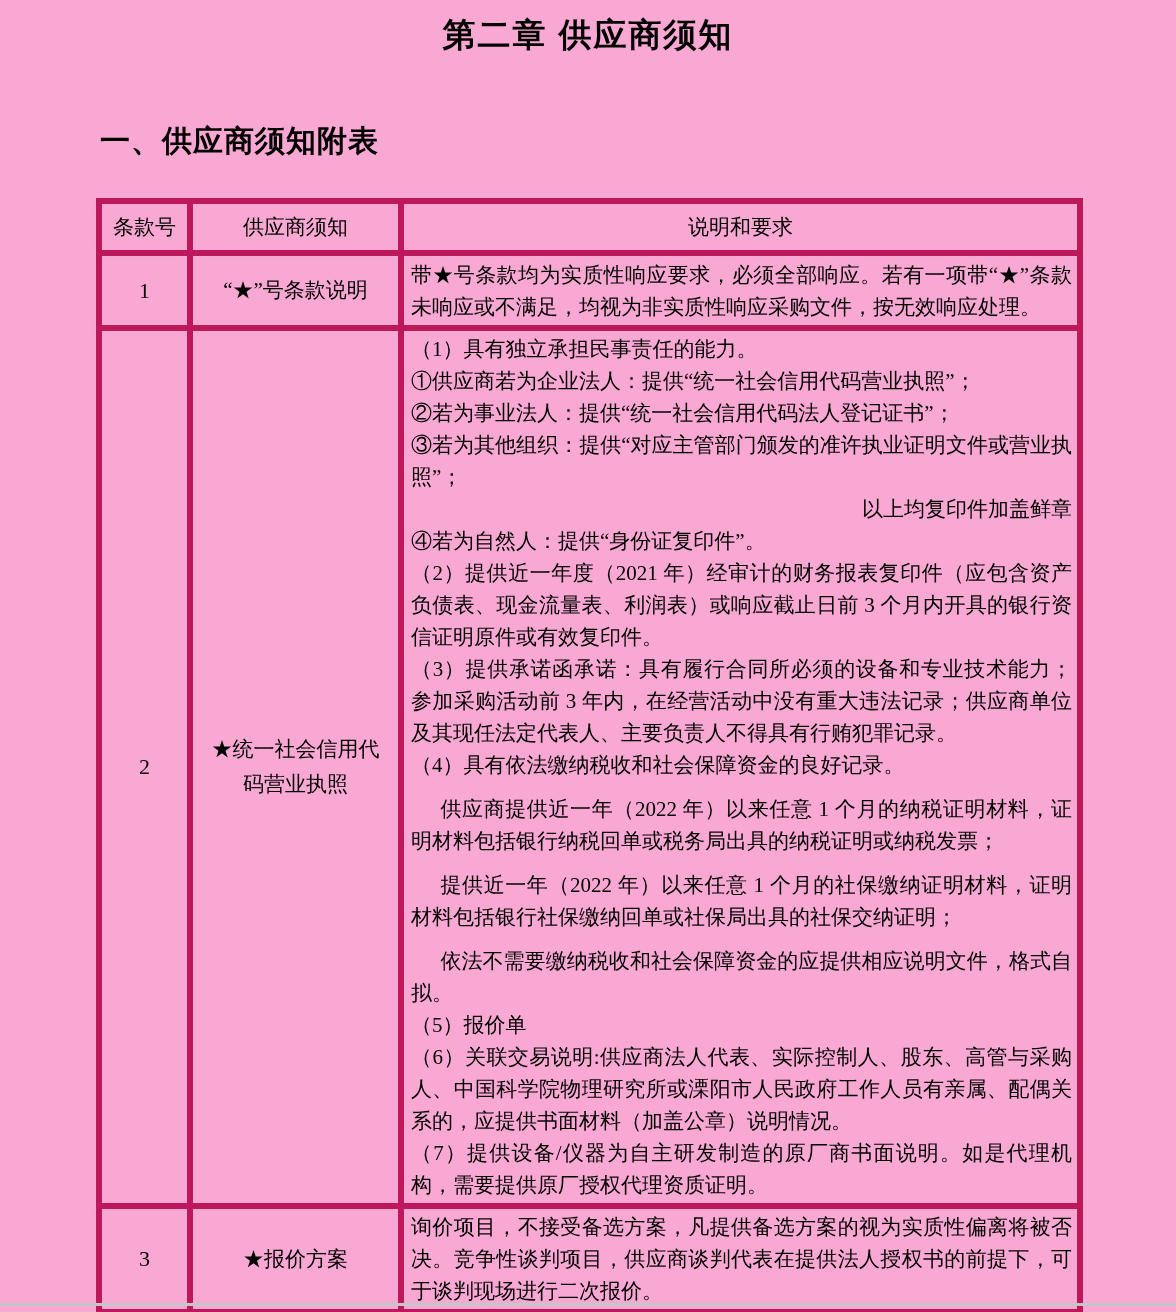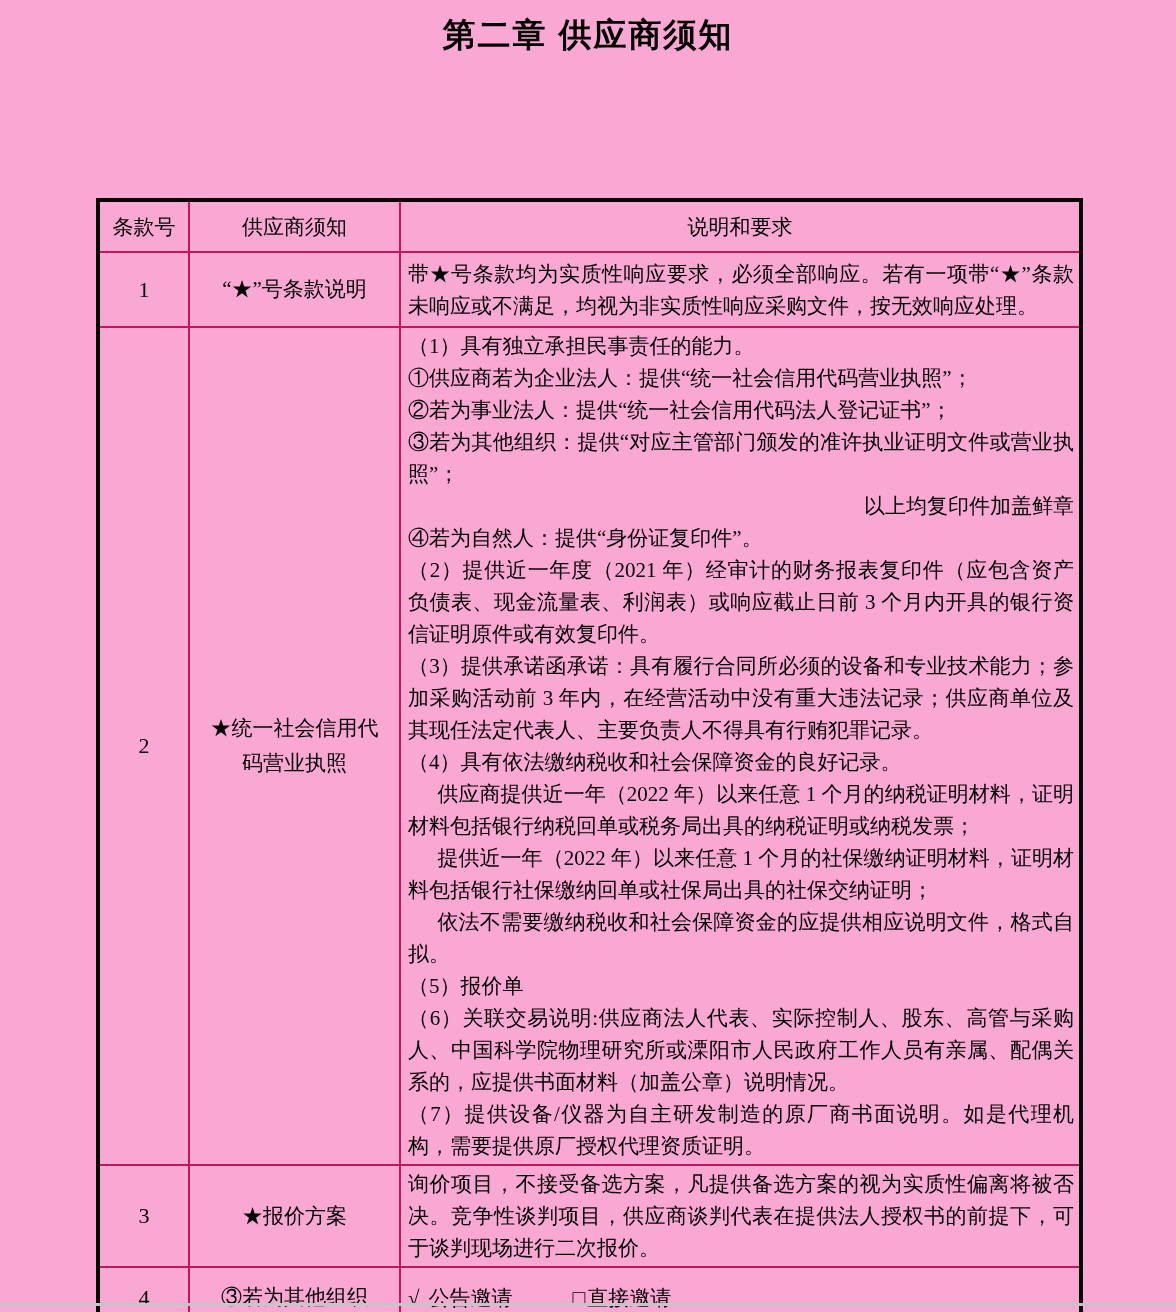--- a/index.html
+++ b/index.html
@@ -37,21 +37,21 @@
     top: 198px;
     left: 96px;
     width: 987px;
     border-collapse: collapse;
     table-layout: fixed;
     border: 4px solid #000;
   }
   .notice-table col.c1 { width: 91px; }
   .notice-table col.c2 { width: 211px; }
   .notice-table th, .notice-table td {
-    border: 2px solid #be185d;
+    border: 6px solid #be185d;
     vertical-align: middle;
     overflow: hidden;
   }
   .notice-table th {
     font-weight: normal;
     font-size: 21px;
     text-align: center;
   }
   tr.r-head { height: 52px; }
   tr.r1 { height: 75px; }
@@ -69,21 +69,21 @@
     padding: 12px 16px;
   }
   td.desc {
     font-size: 21px;
     line-height: 32px;
     text-align: justify;
     padding: 2px 5px 2px 7px;
   }
   td.desc p { margin: 0; }
   td.desc p.ind1 { text-indent: 0.75em; text-align: right; font-family: Liberation Serif, serif; }
-  td.desc p.ind2 { text-indent: 1.4em; }
+  td.desc p.ind2 { text-indent: 1.4em; margin-top: 12px; }
   .options {
     display: flex;
     align-items: center;
     gap: 60px;
     font-size: 21px;
   }
   .option { white-space: nowrap; }
   .option .opt-symbol { display: inline-block; }
   .option.opt-0 .opt-symbol { margin-right: 9px; }
   .option.opt-1 .opt-symbol { margin-right: 2px; }
@@ -96,20 +96,21 @@
     background: #c6c6c6;
   }
 </style>
 </head>
 <body>
 
 <div class="page">
 
   <div class="doc-title">第二章 供应商须知</div>
 
+  <div class="section-heading">一、供应商须知附表</div>
 
   <table class="notice-table">
     <colgroup>
         <col class="c1">
         <col class="c2">
         <col class="c3">
       </colgroup>
     <thead>
       <tr class="r-head">
         <th>条款号</th>

